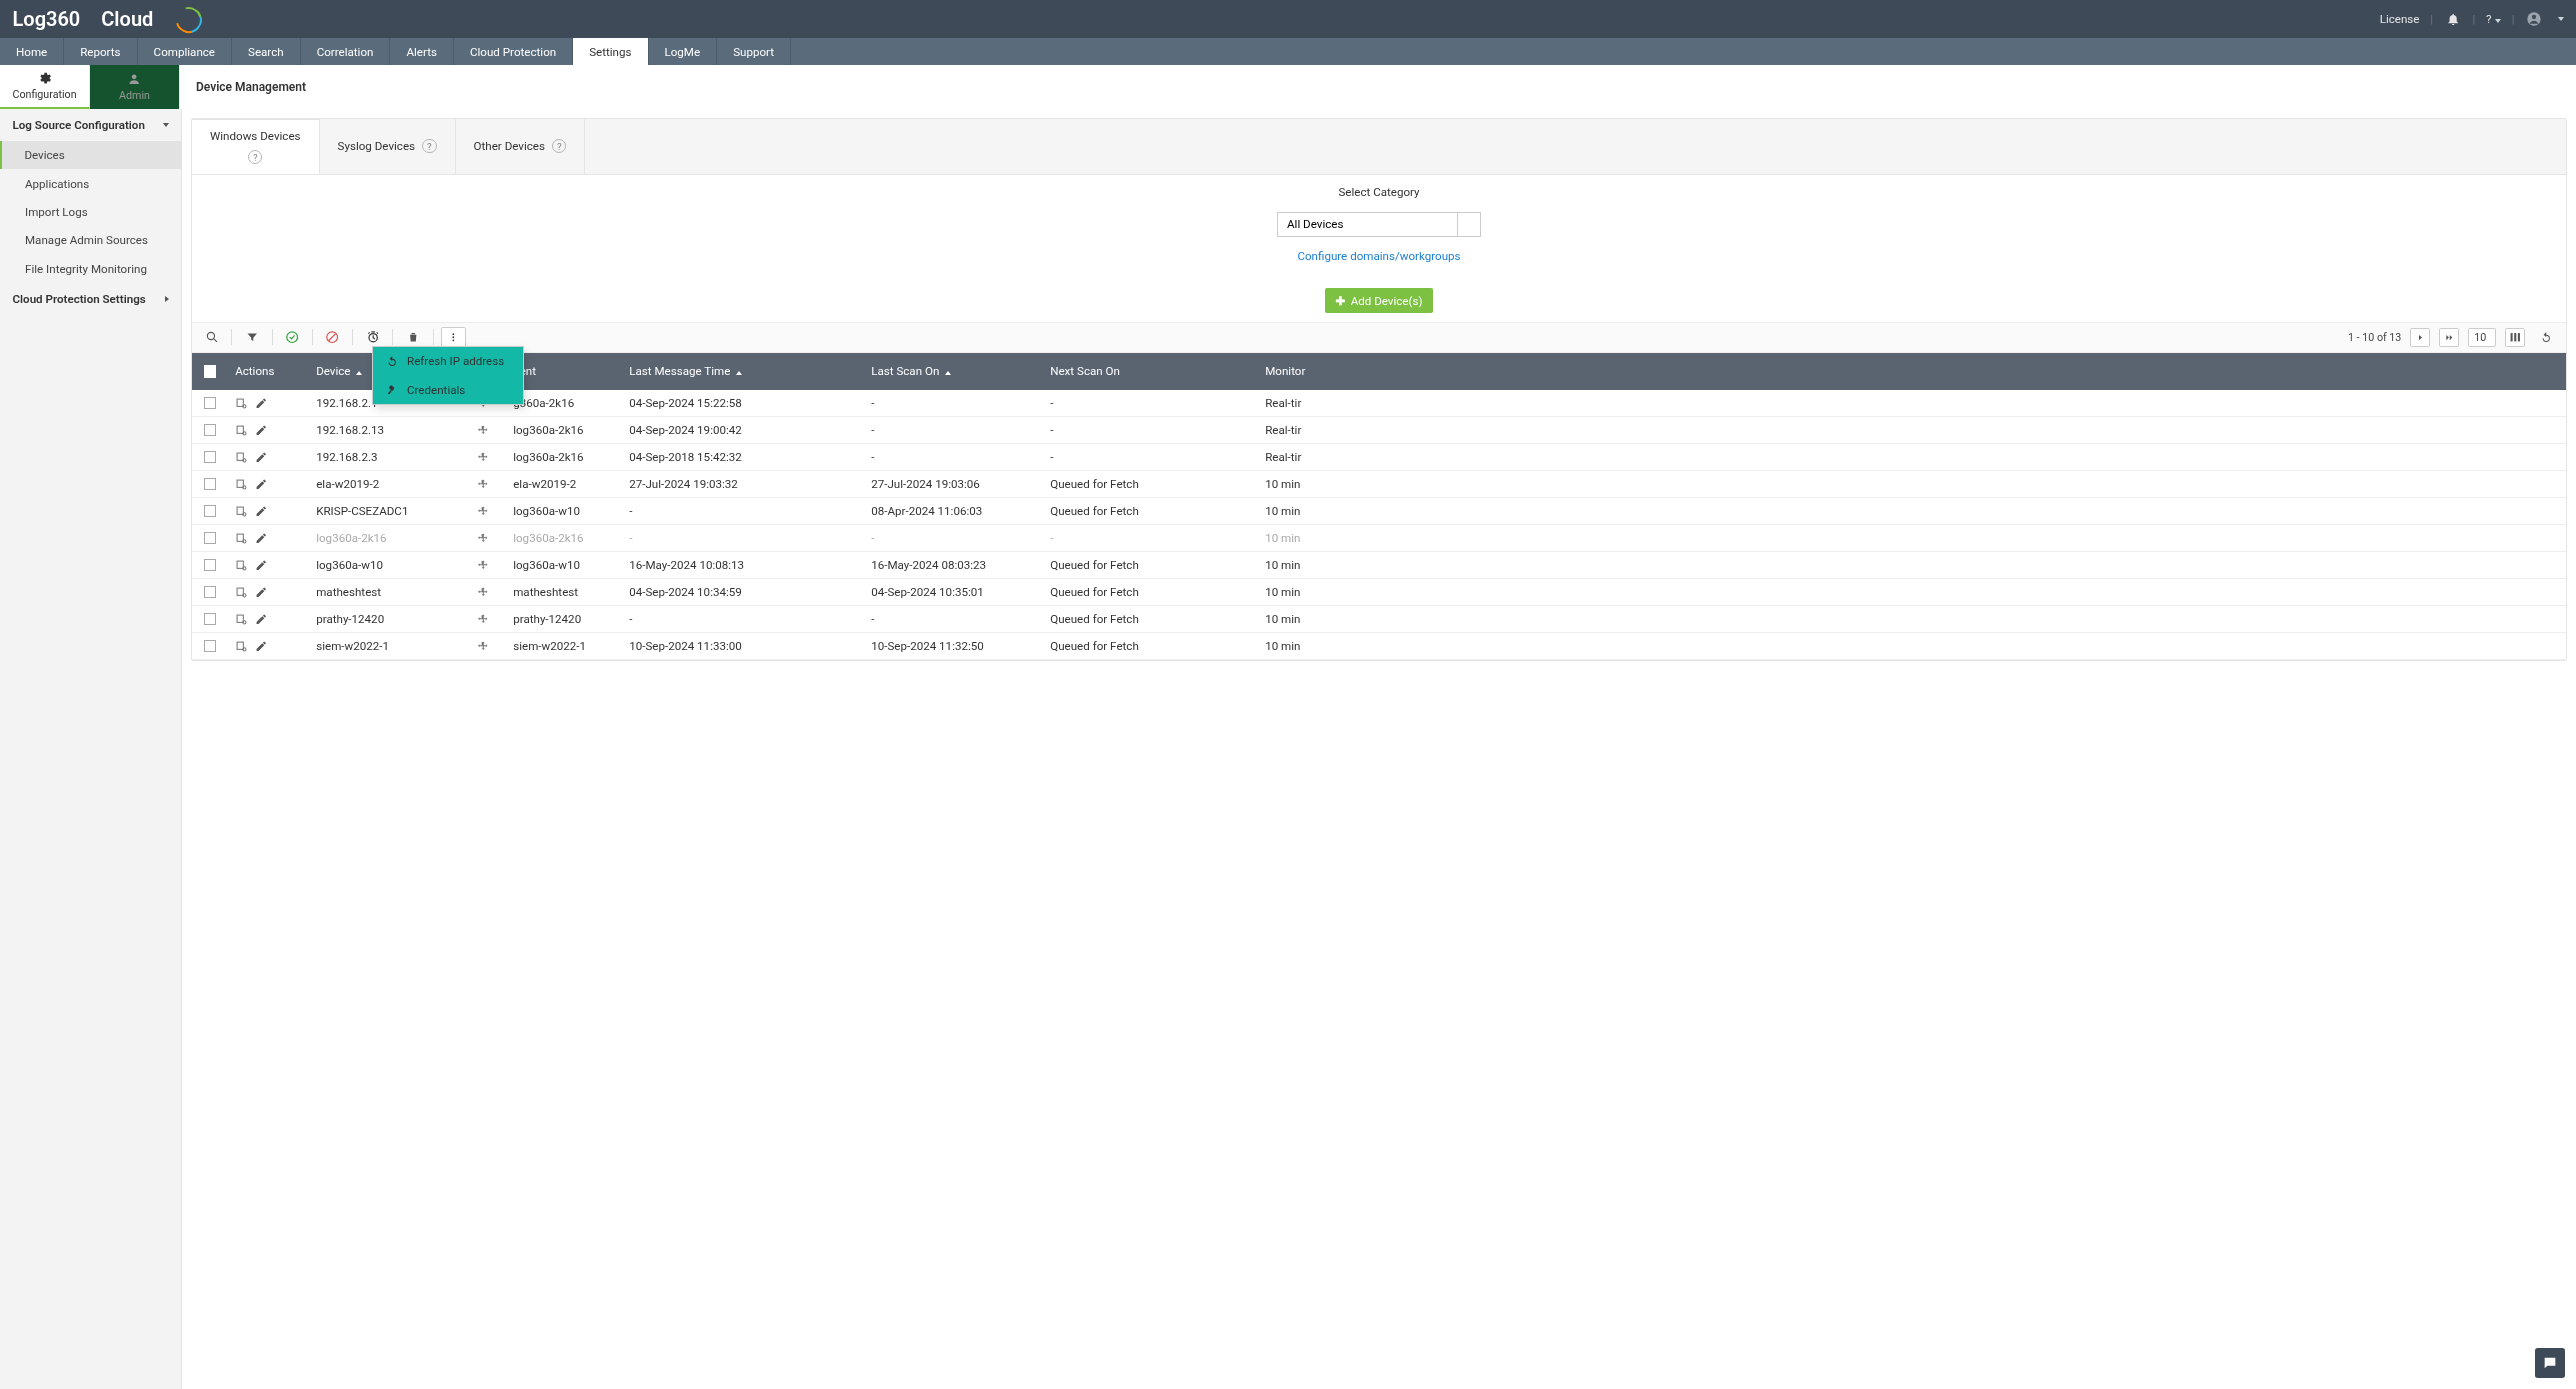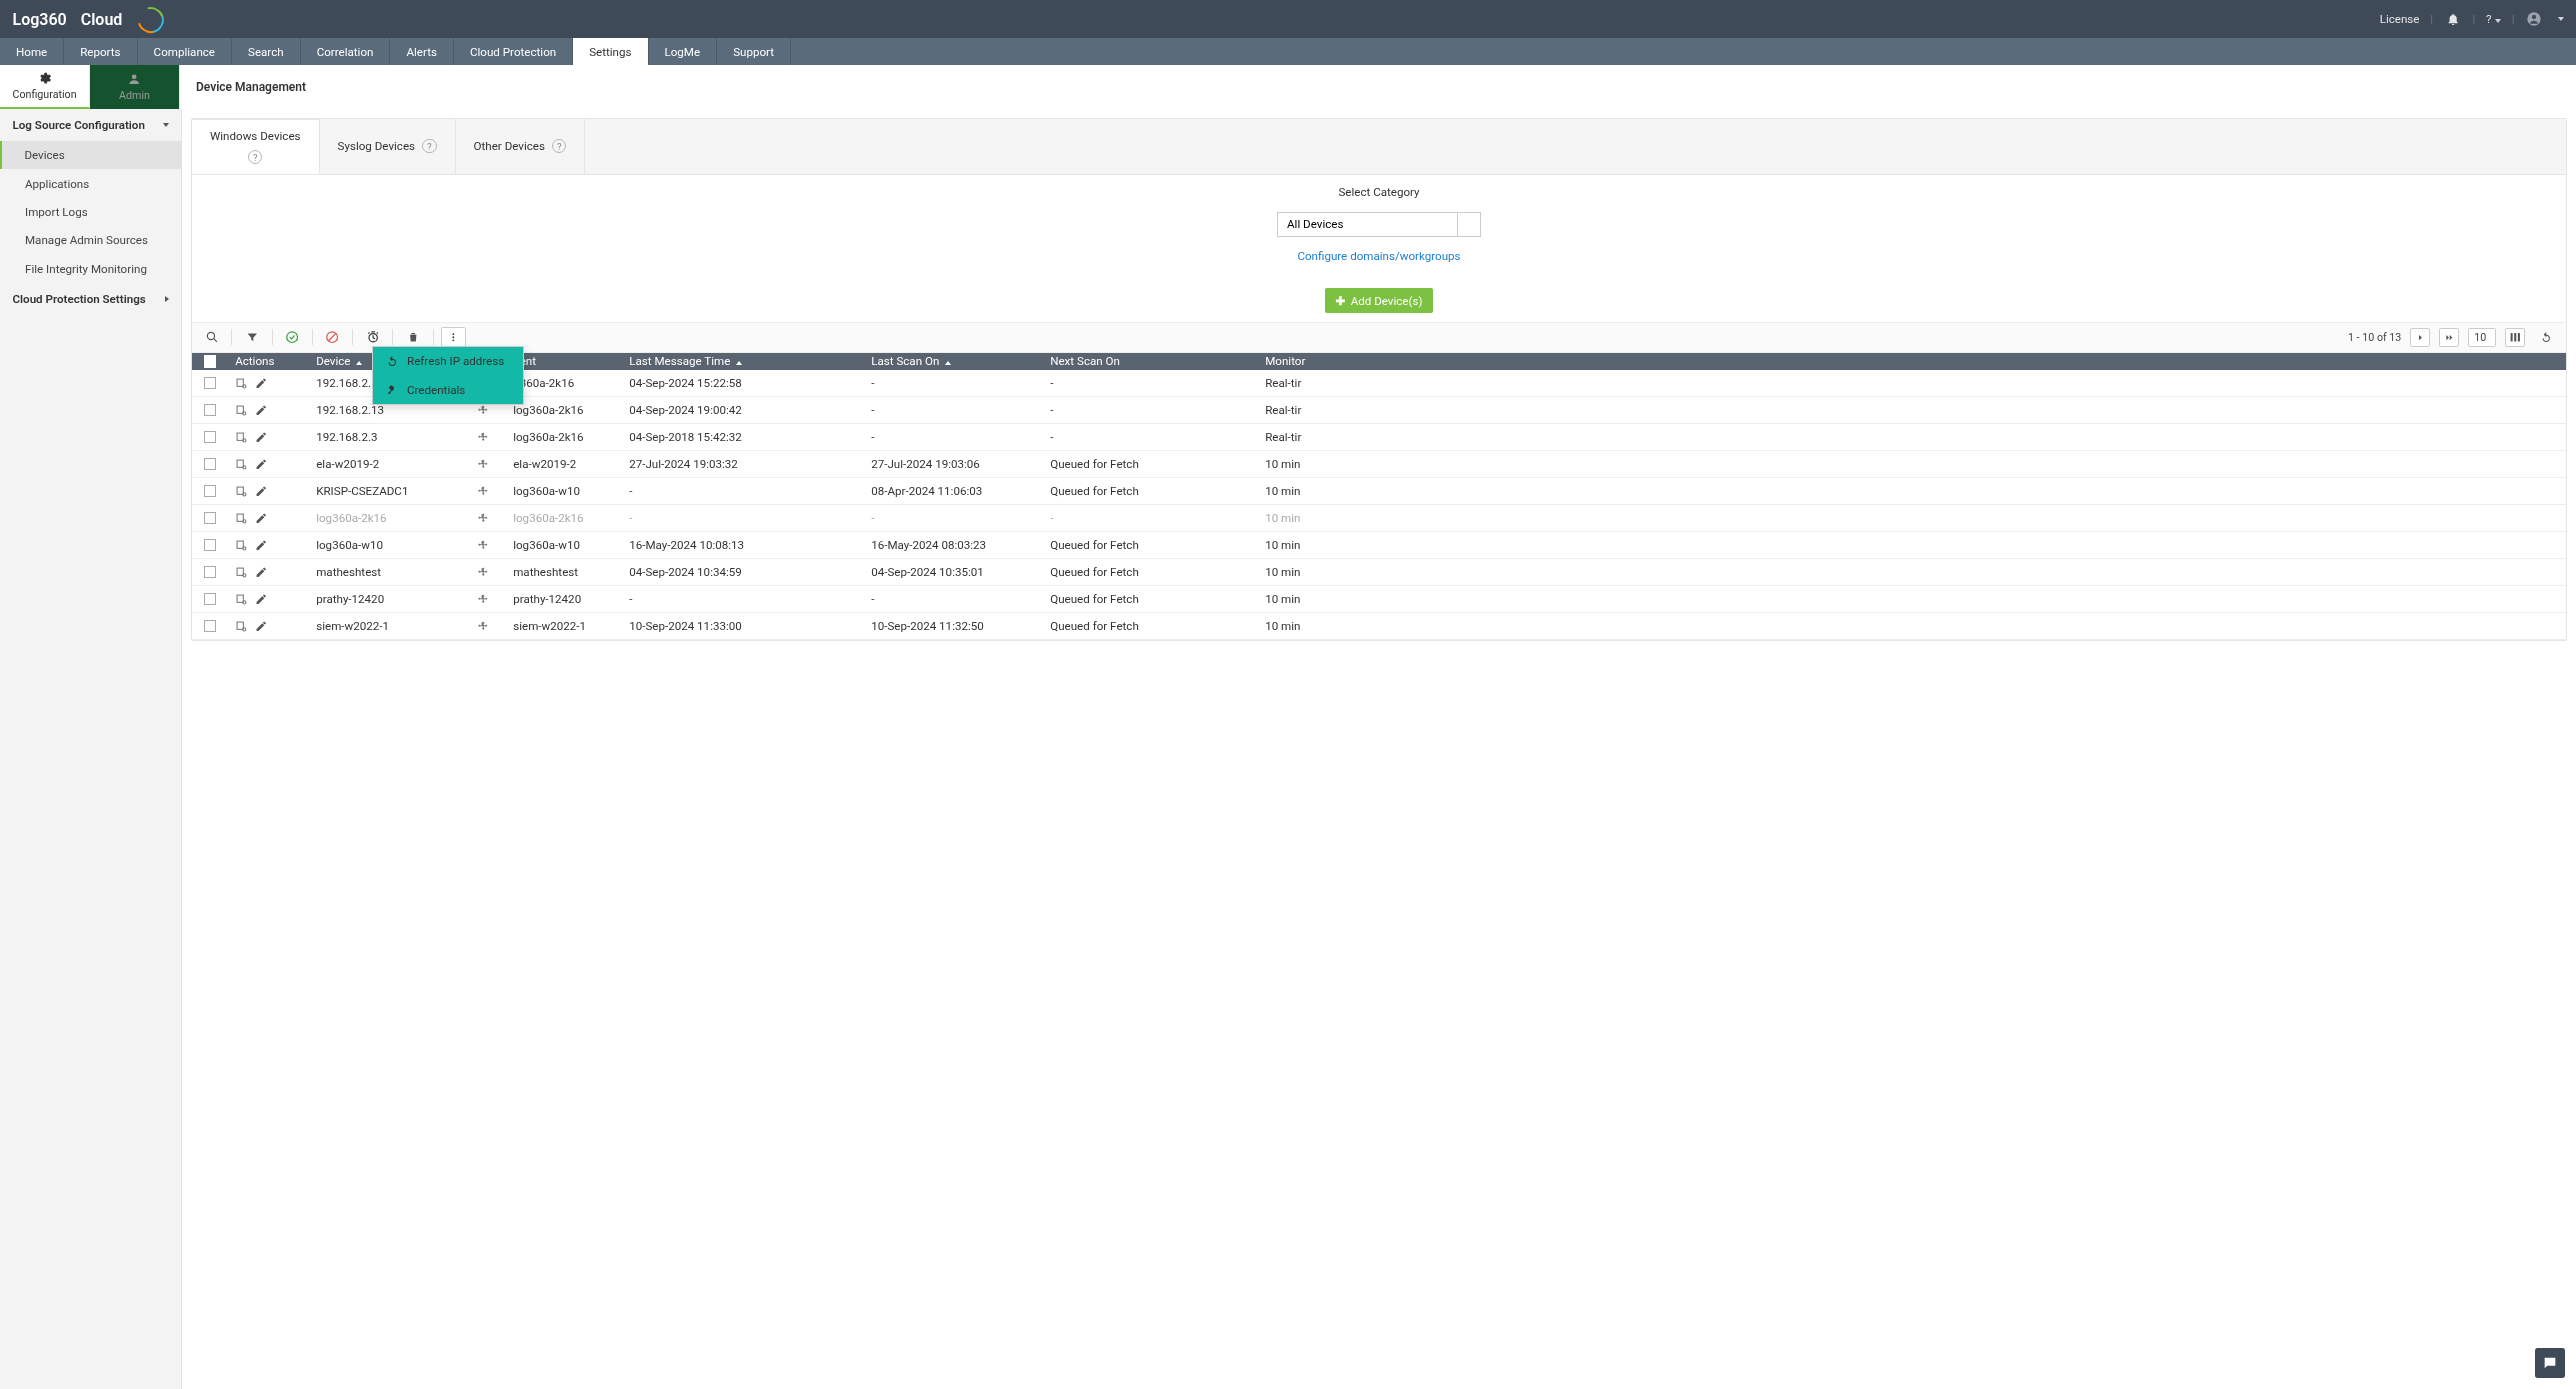--- a/index.html
+++ b/index.html
@@ -1,20 +1,20 @@
 <!DOCTYPE html>
 <html><head>
 <meta charset="utf-8">
 <style>
 * { margin: 0; padding: 0; box-sizing: border-box; font-family: -apple-system, BlinkMacSystemFont, "Segoe UI", Roboto, Arial, sans-serif; }
 html, body { width: 100%; height: 100%; background: #f5f5f5; overflow: hidden; font-size: 11.6px; color: #333; }
 
 
 .topbar { height: 38px; background: #3e4a57; display: flex; align-items: center; justify-content: space-between; padding: 0 12.5px; color: #fff; }
-.brand { display: flex; align-items: center; gap: 14px; font-size: 16px; font-weight: 600; }
+.brand { display: flex; align-items: center; gap: 21px; font-size: 20px; font-weight: 600; }
 .brand .logo-icon { width: 25px; height: 25px; position: relative; }
 .brand .logo-icon::before { content: ""; position: absolute; width: 21.5px; height: 21.5px; border: 2.7px solid transparent; border-top-color: #7cc142; border-right-color: #33b5e5; border-bottom-color: #ff8a00; border-radius: 50%; top: 0; left: 1.8px; transform: rotate(30deg); }
 .top-right { display: flex; align-items: center; gap: 10.7px; color: #e6e6e6; font-size: 11.6px; }
 .top-right .sep { color: #6a7581; }
 .top-icon { width: 18px; height: 18px; display: inline-flex; align-items: center; justify-content: center; cursor: pointer; fill: #e6e6e6; }
 .caret-down { width: 0; height: 0; border-left: 3.6px solid transparent; border-right: 3.6px solid transparent; border-top: 4.5px solid #cfd5db; display: inline-block; margin-left: 3.6px; }
 
 
 .mainnav { height: 27px; background: #5a6b7b; display: flex; }
 .mainnav .tab { padding: 0 16px; display: flex; align-items: center; color: #fff; font-size: 11.6px; cursor: pointer; border-right: 0.9px solid #4a5b6a; }
@@ -70,21 +70,21 @@
 .pag { margin-left: auto; display: flex; align-items: center; gap: 9px; font-size: 10.7px; color: #444; }
 .pag .pg-btn { width: 19.7px; height: 19.7px; border: 0.9px solid #ccc; border-radius: 1.8px; display: flex; align-items: center; justify-content: center; cursor: pointer; background: #fff; }
 .pag .pg-size { border: 0.9px solid #ccc; border-radius: 1.8px; padding: 1.8px 5.4px; display: flex; align-items: center; gap: 3.6px; cursor: pointer; background:#fff;}
 .pag .pg-col { width:19.7px; height:19.7px; border:0.9px solid #ccc; border-radius:1.8px; display:flex; align-items:center; justify-content:center; cursor:pointer; background:#fff;}
 
 
 .kebab-menu { position: absolute; top: 23px; left: 180px; background: #14b8a6; border: 0.9px solid #ccc; box-shadow: 1.8px 3.6px 9px rgba(0,0,0,.15); z-index: 50; min-width: 152px; }
 .kebab-menu .mi { display: flex; align-items: center; gap: 9px; padding: 7.2px 12.5px; font-size: 11.6px; cursor: pointer; }
 
 
-.thead { display: flex; background: #5a6470; color: #fff; font-size: 11.6px; height: 17px; align-items: center; }
+.thead { display: flex; background: #5a6470; color: #fff; font-size: 11.6px; height: 37px; align-items: center; }
 .thead .th, .trow .td { padding: 0 7.2px; overflow: hidden; white-space: nowrap; text-overflow: ellipsis; }
 .col-check { width: 36px; display:flex; justify-content:center;}
 .col-actions { width: 81px; }
 .col-device { width: 152px; }
 .col-icon { width: 45px; display:flex; justify-content:center;}
 .col-agent { width: 116px; }
 .col-lastmsg { width: 242px; }
 .col-lastscan { width: 179px; }
 .col-nextscan { width: 215px; }
 .col-monitor { width: 72px; }

